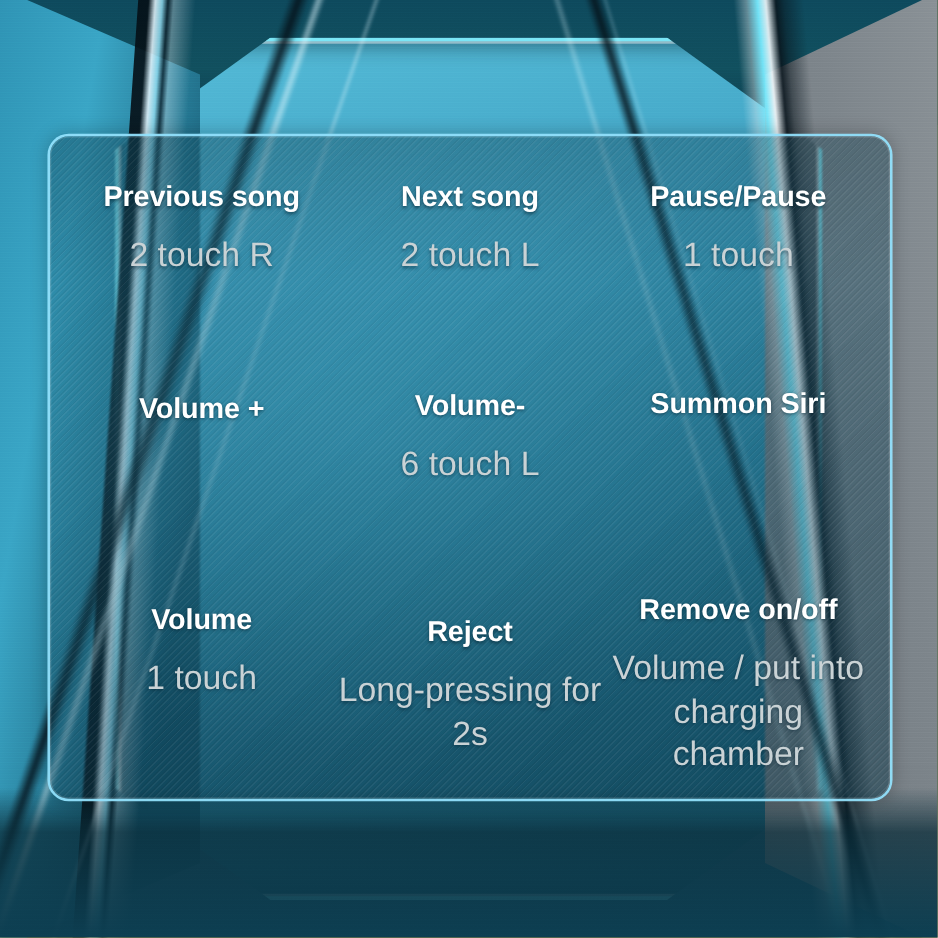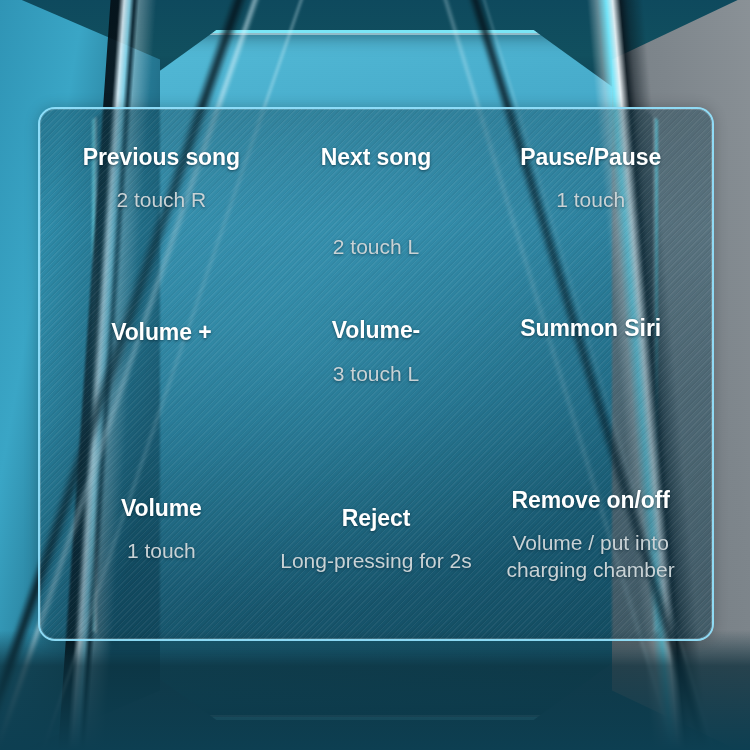--- a/index.html
+++ b/index.html
@@ -179,31 +179,31 @@
     font-size: 23px;
     font-weight: 700;
     color: #ffffff;
     letter-spacing: -0.1px;
     text-shadow: 0 1px 3px rgba(0,30,45,0.65);
     line-height: 1.1;
     white-space: nowrap;
   }
   .cell .sub {
     margin-top: 17px;
-    font-size: 21px;
+    font-size: 27px;
     font-weight: 400;
     color: #c9d2d5;
     text-shadow: 0 1px 3px rgba(0,30,45,0.55);
     line-height: 1.28;
   }
   .cell.two-line .sub { white-space: normal; max-width: 215px; }
 
   
   .c0 { padding-top: 14px; }
-  .c1 { padding-top: 14px; gap: 47px; }
+  .c1 { padding-top: 14px; }
   .c2 { padding-top: 14px; }
   .c3 { padding-top: 26px; }
   .c4 { padding-top: 24px; }
   .c5 { padding-top: 22px; }
   .c6 { padding-top: 38px; }
   .c7 { padding-top: 48px; }
   .c8 { padding-top: 30px; }
 </style>
 </head>
 <body>
@@ -248,21 +248,21 @@
         <div class="title">Pause/Pause</div>
         <div class="sub">1 touch</div>
       </div>
 
       <div class="cell c3">
         <div class="title">Volume +</div>
       </div>
 
       <div class="cell c4">
         <div class="title">Volume-</div>
-        <div class="sub">3 touch L</div>
+        <div class="sub">6 touch L</div>
       </div>
 
       <div class="cell c5">
         <div class="title">Summon Siri</div>
       </div>
 
       <div class="cell c6">
         <div class="title">Volume</div>
         <div class="sub">1 touch</div>
       </div>

